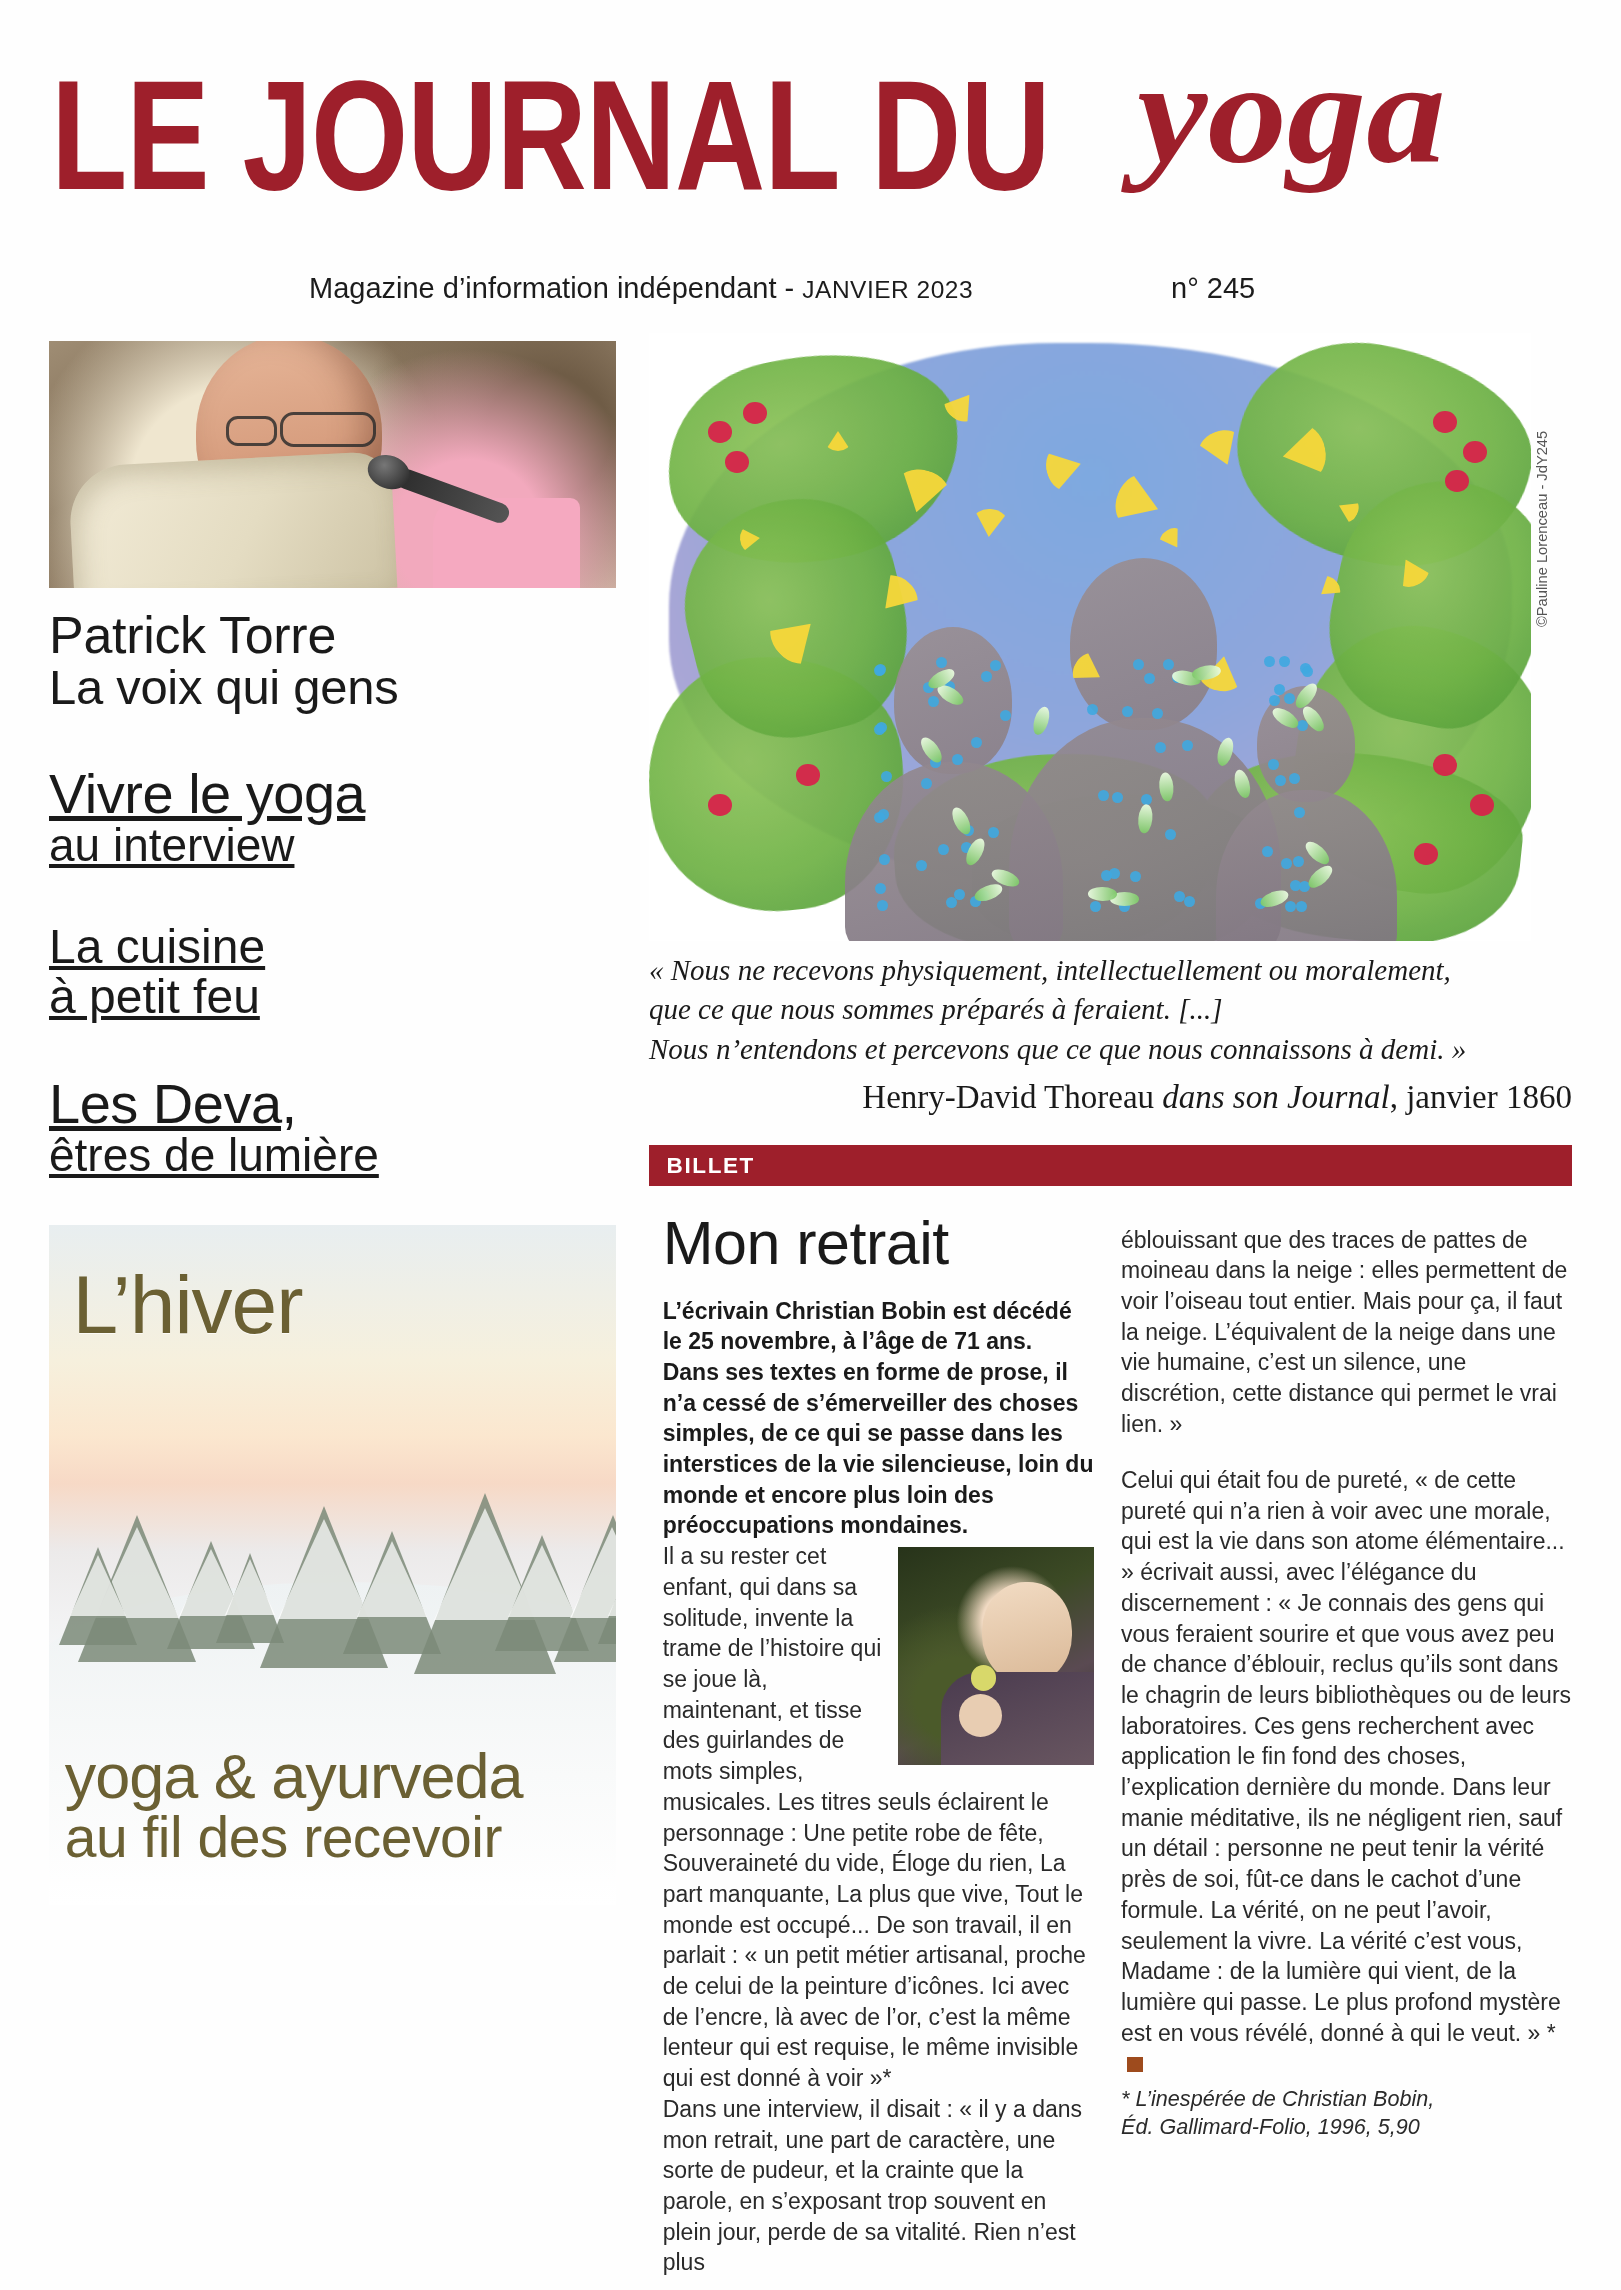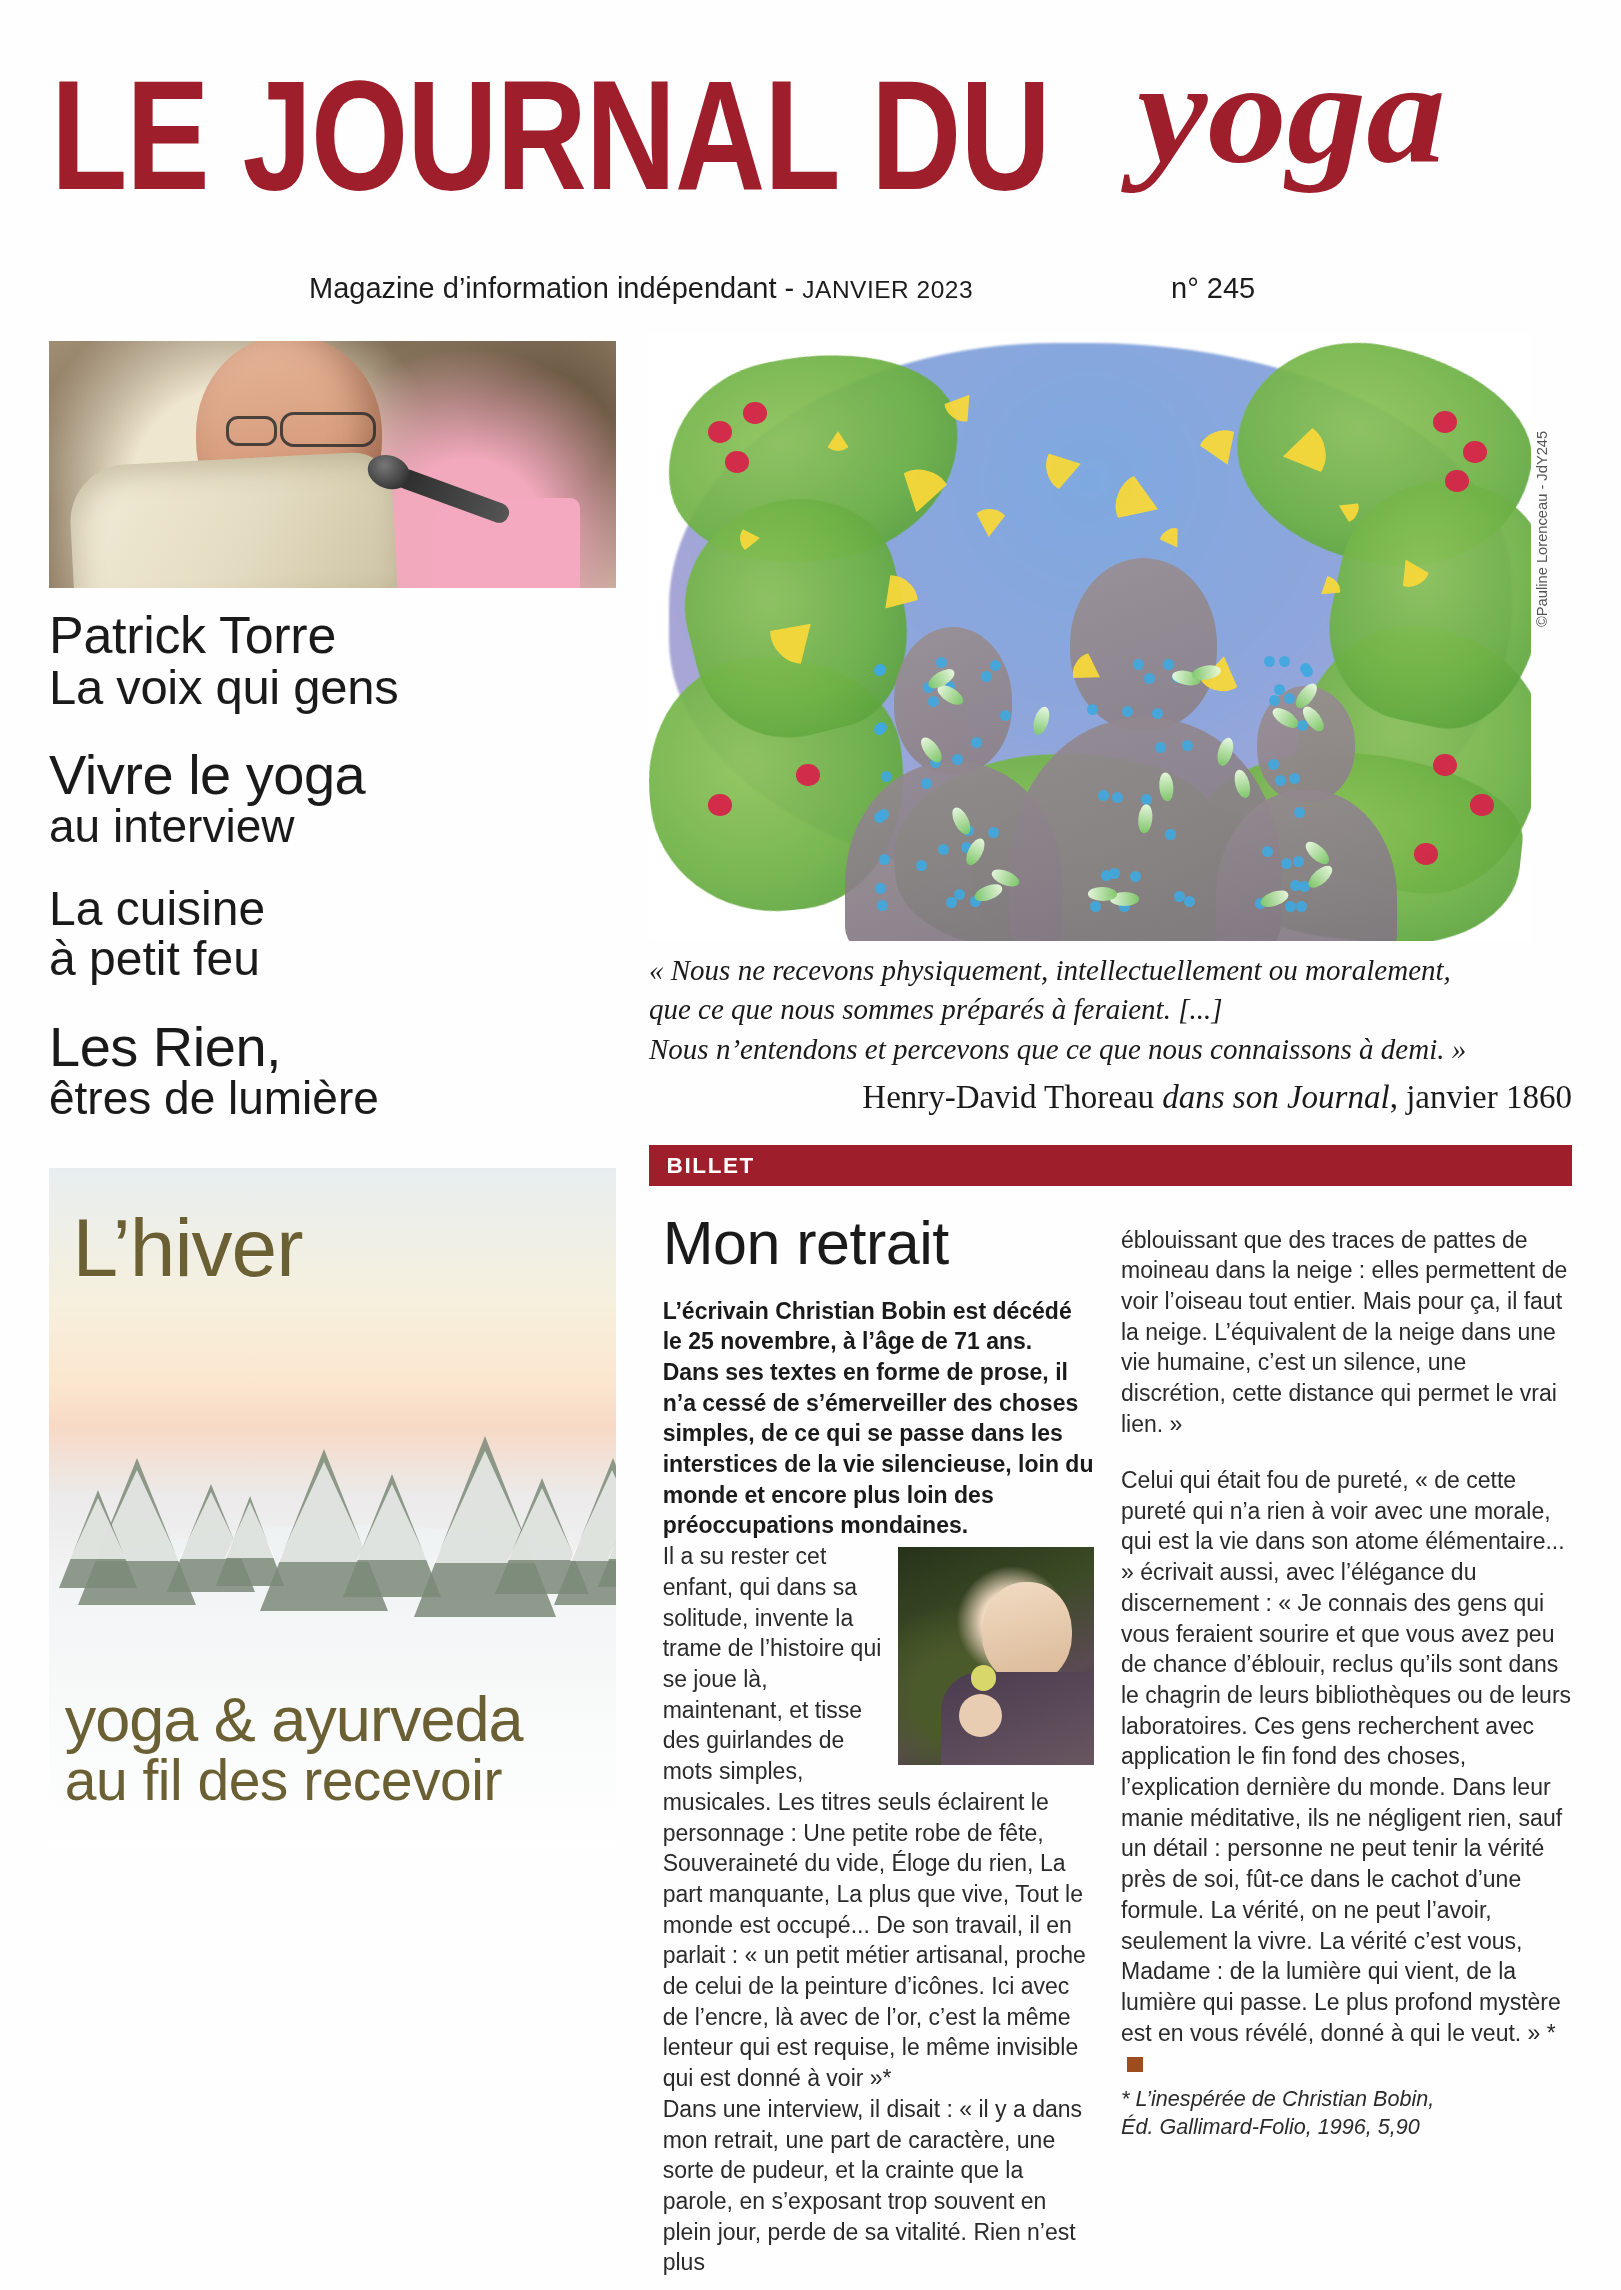--- a/index.html
+++ b/index.html
@@ -78,21 +78,21 @@
   .pt-pink{
     position:absolute;left:384px;top:157px;width:147px;height:90px;
     background:#f5a9c0;border-radius:29px 9.8px 0 0;
   }
 
   h1.kicker{
     margin:19.6px 0 0 0;font-size:52px;font-weight:400;line-height:1.04;
     letter-spacing:-0.3px;color:#1a1a1a;
   }
   h1.kicker .sub{display:block;font-size:49px;}
-  .hl-block{margin-top:33px;}
+  .hl-block{margin-top:52px;text-decoration:underline;}
   .hl-big{font-size:56px;font-weight:400;line-height:1.02;letter-spacing:-0.5px;}
   .hl-small{font-size:46px;font-weight:400;line-height:1.04;}
   .hl-mid{font-size:48px;font-weight:400;line-height:1.06;}
 
   
   .photo-winter{
     margin-top:45px;width:567px;height:680px;position:relative;overflow:hidden;
     background:linear-gradient(180deg,
       #e8eef0 0%, #f6f0dd 20%, #fbe7cf 31%, #f7d9c6 38%,
       #eceaea 48%, #f4f5f6 62%, #fafbfb 100%);
@@ -217,21 +217,21 @@
       <div class="hl-big">Vivre le yoga</div>
       <div class="hl-small">au interview</div>
     </div>
 
     <div class="hl-block">
       <div class="hl-mid">La cuisine</div>
       <div class="hl-mid">à petit feu</div>
     </div>
 
     <div class="hl-block">
-      <div class="hl-big">Les Rien,</div>
+      <div class="hl-big">Les Deva,</div>
       <div class="hl-small">êtres de lumière</div>
     </div>
 
     <div class="photo-winter">
       <div class="w-ground"></div>
       <div id="trees">
           <div style="position: absolute; left: 29px; bottom: 243px; width: 0px; height: 0px; border-left: 59px solid transparent; border-right: 59px solid transparent; border-bottom: 147px solid rgb(123, 138, 120); opacity: 0.85;"></div>
           <div style="position: absolute; left: 46px; bottom: 287px; width: 0px; height: 0px; border-left: 42px solid transparent; border-right: 42px solid transparent; border-bottom: 91px solid rgba(255, 255, 255, 0.72);"></div>
           <div style="position: absolute; left: 118px; bottom: 256px; width: 0px; height: 0px; border-left: 44px solid transparent; border-right: 44px solid transparent; border-bottom: 108px solid rgb(123, 138, 120); opacity: 0.85;"></div>
           <div style="position: absolute; left: 130px; bottom: 289px; width: 0px; height: 0px; border-left: 32px solid transparent; border-right: 32px solid transparent; border-bottom: 67px solid rgba(255, 255, 255, 0.72);"></div>

